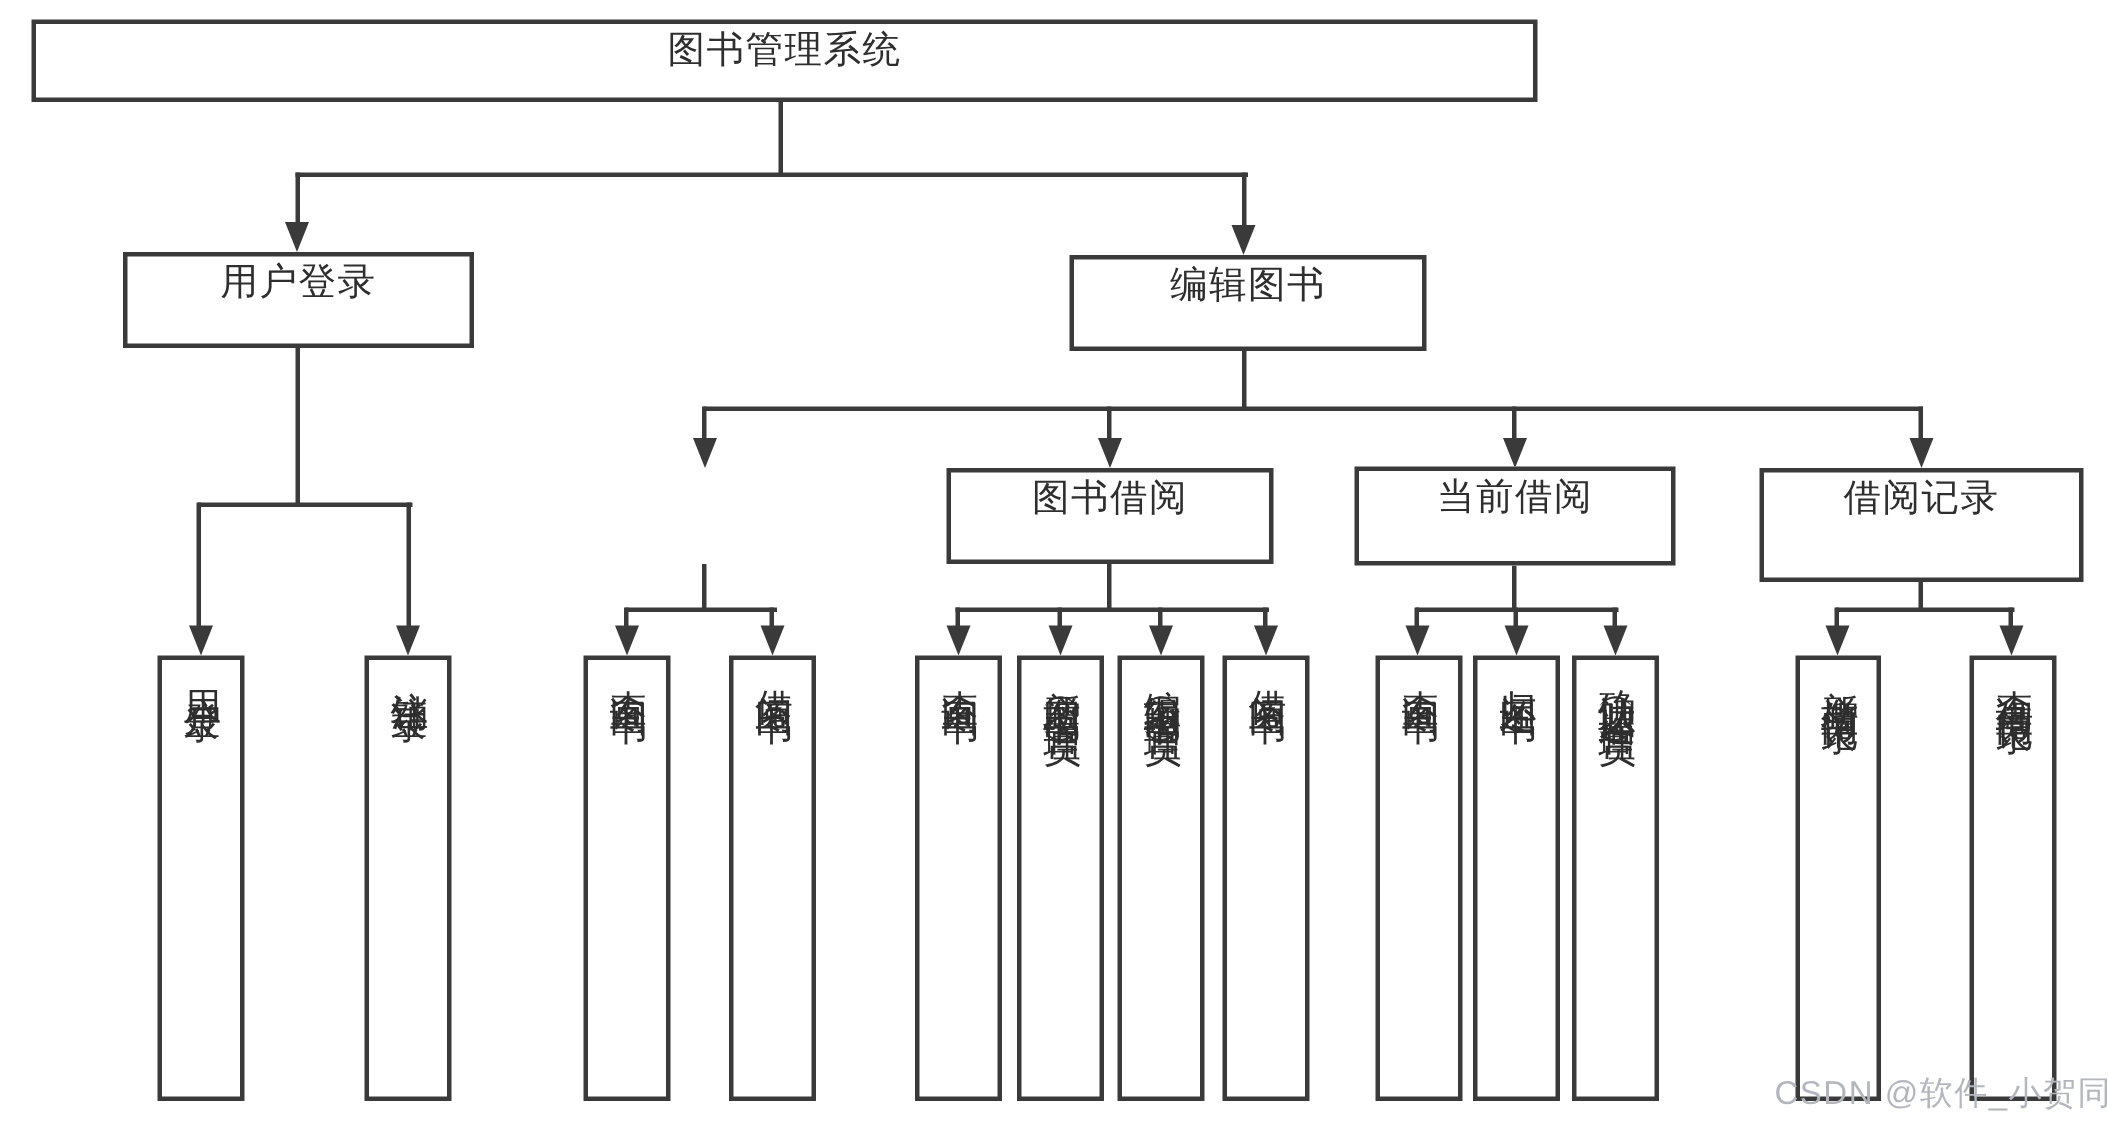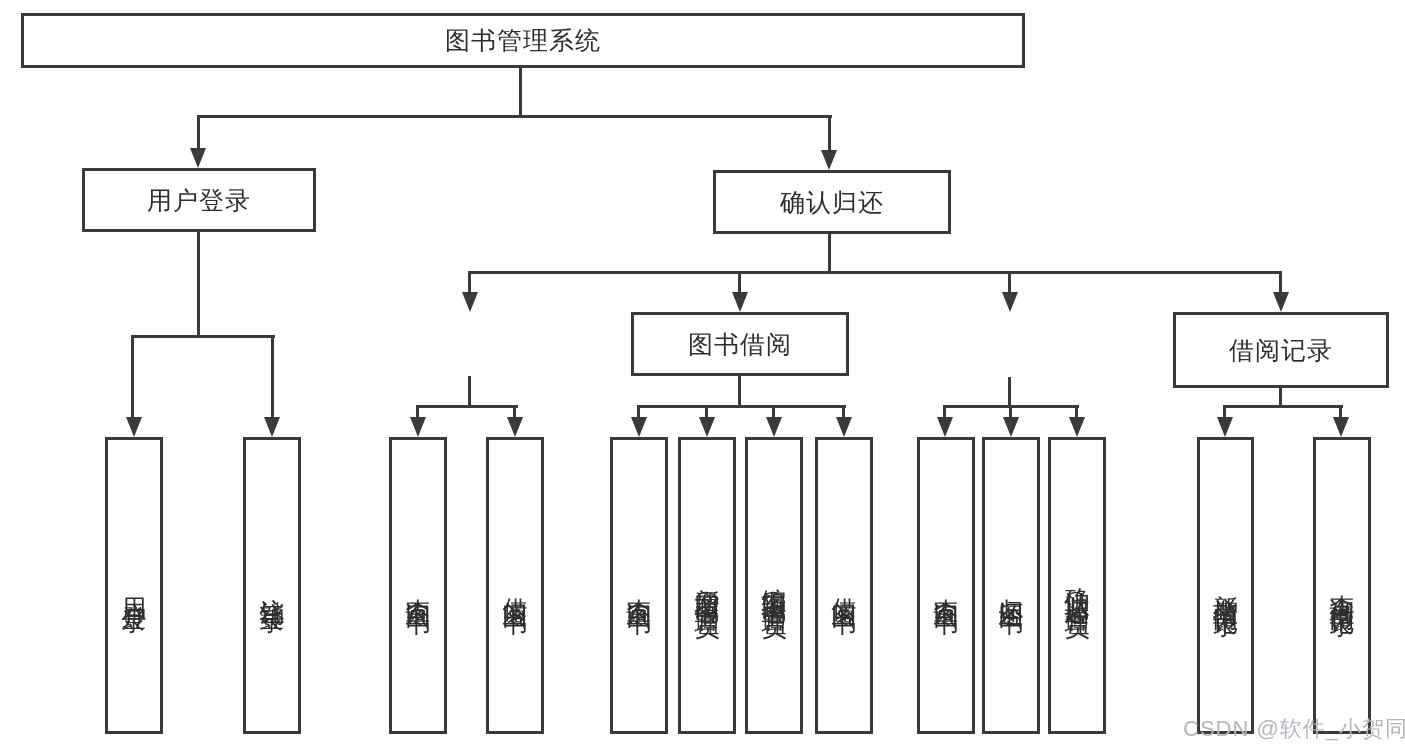--- a/index.html
+++ b/index.html
@@ -14,21 +14,21 @@
     background: var(--bg, #ffffff);
     overflow: hidden;
   }
   
   .node {
     position: absolute;
     box-sizing: border-box;
     border: 3px solid var(--line, #3a3a3a);
     background: #ffffff;
     display: flex;
-    align-items: center;
+    align-items: flex-start;
     justify-content: center;
     color: var(--text, #2e2e2e);
     font-size: 25px;
     letter-spacing: 1px;
   }
   .node .lbl { white-space: nowrap; }
   
   .vnode {
     width: 58px;
     height: 297px;
@@ -131,26 +131,29 @@
   <div class="arw" style="left:1333px; top:417px;"></div>
 
   <div class="node" style="left:21px; top:13px; width:1004px; height:55px;">
     <span class="lbl">图书管理系统</span>
   </div>
 
   <div class="node" style="left:82px; top:168px; width:234px; height:64px;">
     <span class="lbl">用户登录</span>
   </div>
   <div class="node" style="left:713px; top:170px; width:238px; height:64px;">
-    <span class="lbl">确认归还</span>
+    <span class="lbl">编辑图书</span>
   </div>
 
   <div class="node" style="left:631px; top:312px; width:218px; height:64px;">
     <span class="lbl">图书借阅</span>
   </div>
+  <div class="node" style="left:903px; top:311px; width:214px; height:66px;">
+    <span class="lbl">当前借阅</span>
+  </div>
   <div class="node" style="left:1173px; top:312px; width:216px; height:76px;">
     <span class="lbl">借阅记录</span>
   </div>
 
   <div class="node vnode" style="left:105px;">
     <span class="lbl">用户登录</span>
   </div>
   <div class="node vnode" style="left:243px;">
     <span class="lbl">注销登录</span>
   </div>

